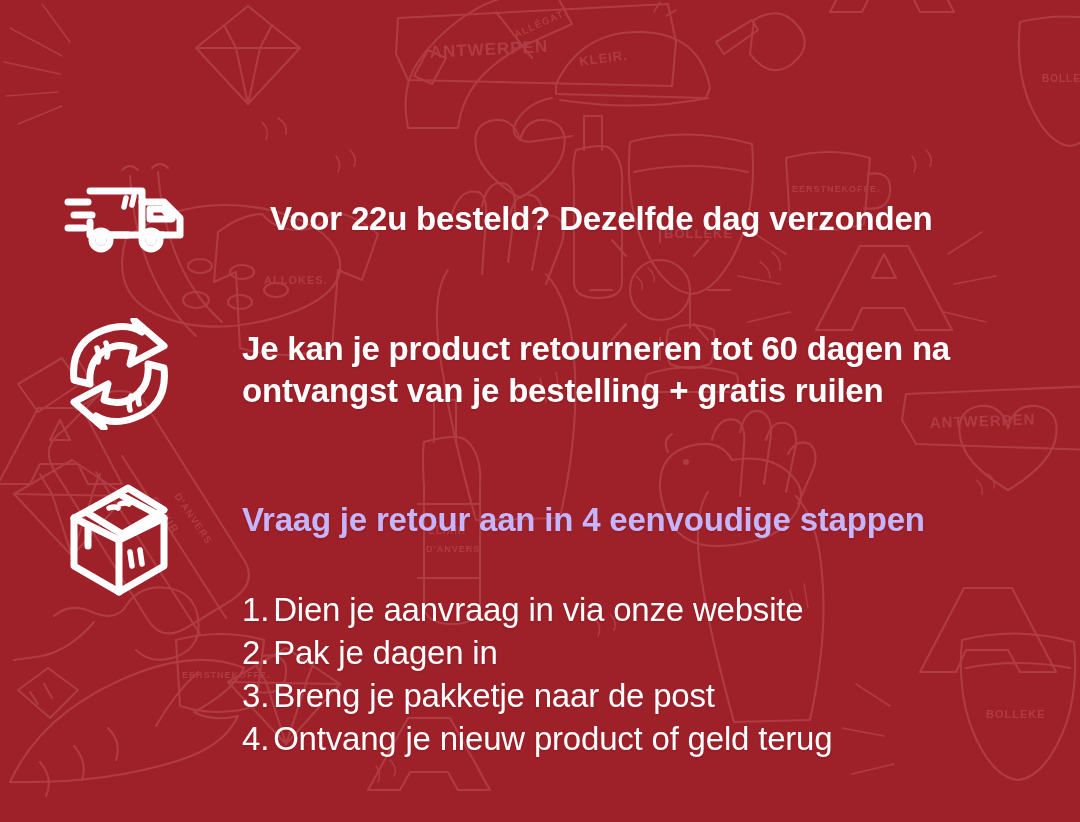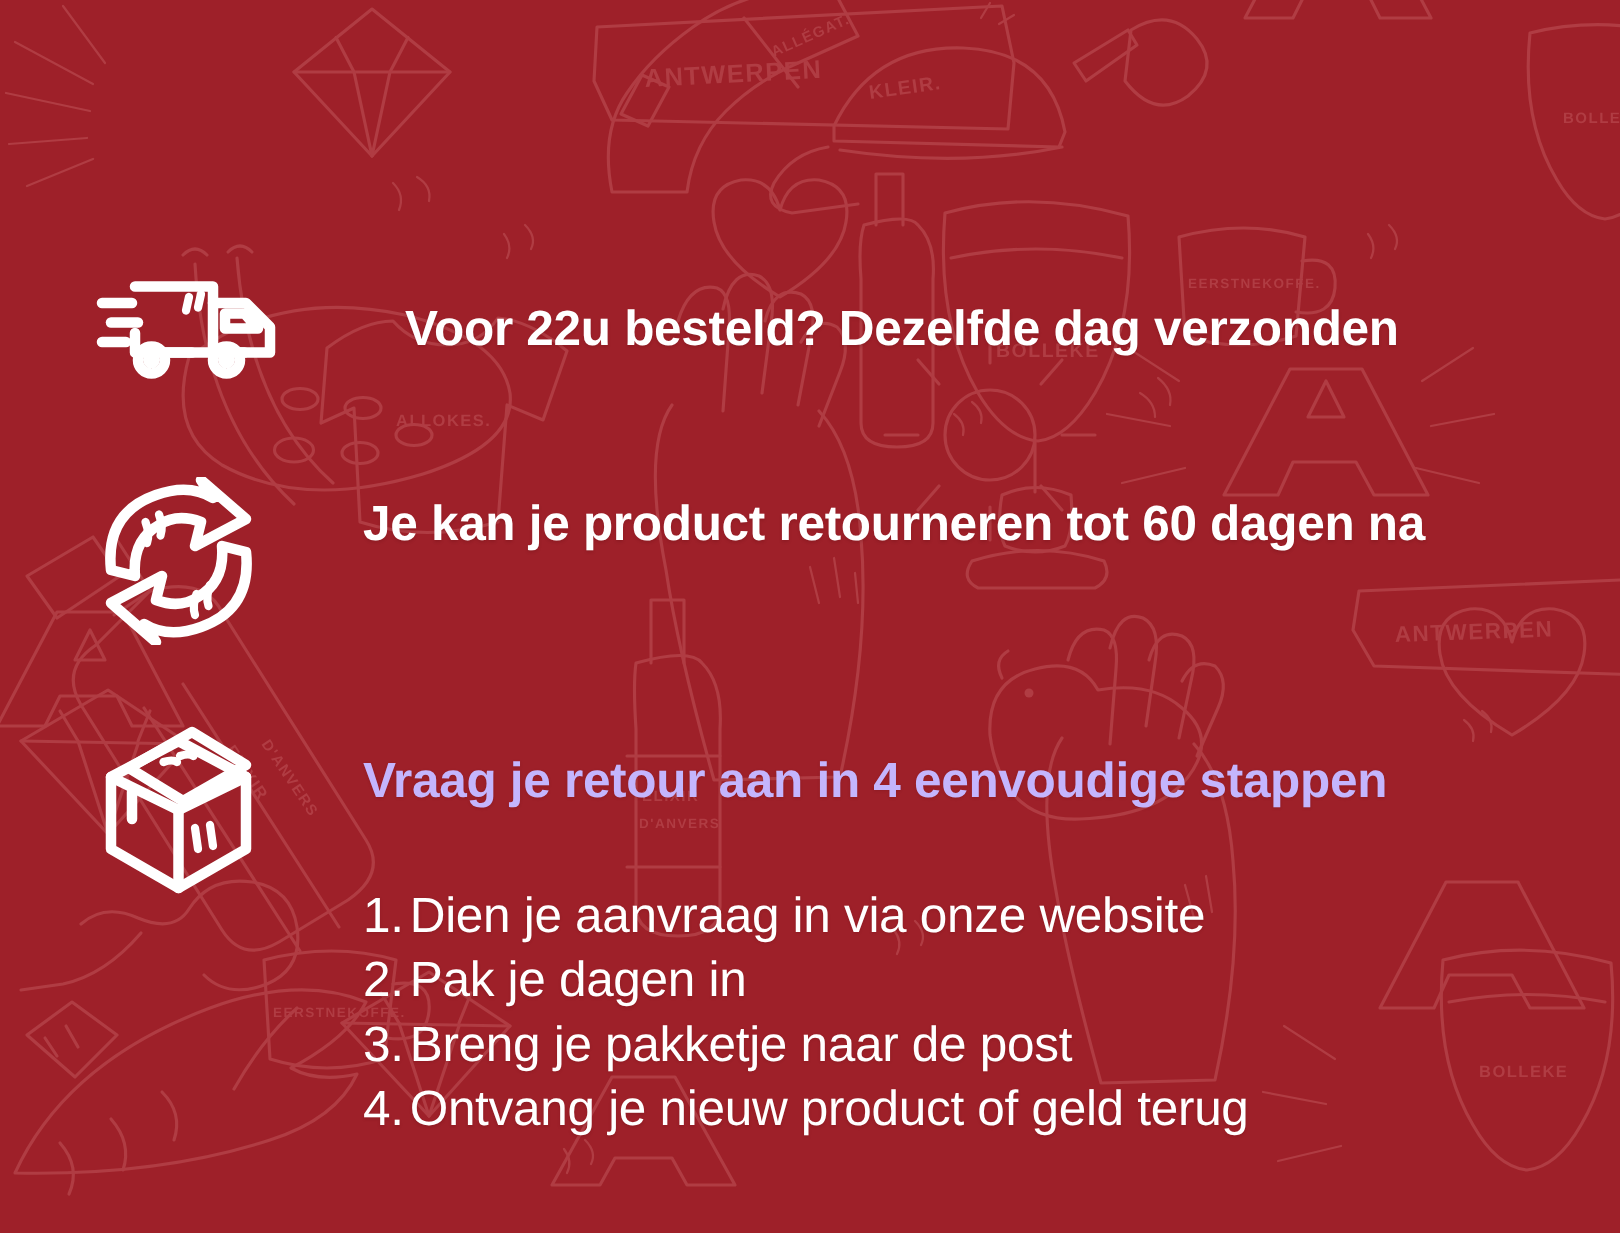--- a/index.html
+++ b/index.html
@@ -484,20 +484,21 @@
           <g class="ico ico-thin" stroke-width="3.2">
             <path d="M33 30 q3 8 1 14"></path>
             <path d="M42 25 q3 8 1 14"></path>
             <path d="M76 72 q-3 8 -1 14"></path>
             <path d="M67 78 q-3 8 -1 14"></path>
           </g>
         </svg>
       </span>
       <span class="row-text">
         <span>Je kan je product retourneren tot 60 dagen na</span><br>
+        <span>ontvangst van je bestelling + gratis ruilen</span>
       </span>
     </div>
 
     <div class="info-row" id="row-steps">
       <span class="row-icon">
         <svg width="110" height="115" viewBox="0 0 110 115" xmlns="http://www.w3.org/2000/svg">
           <g class="ico" stroke-width="6">
 
             <path d="M10 34 L55 10 L100 34 L100 82 L55 108 L10 82 Z"></path>
 

